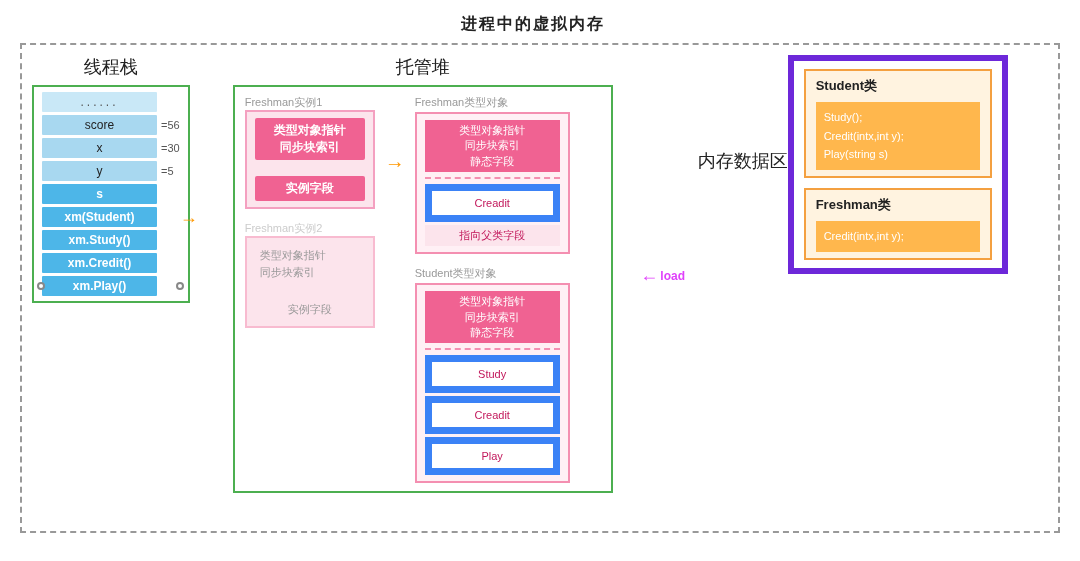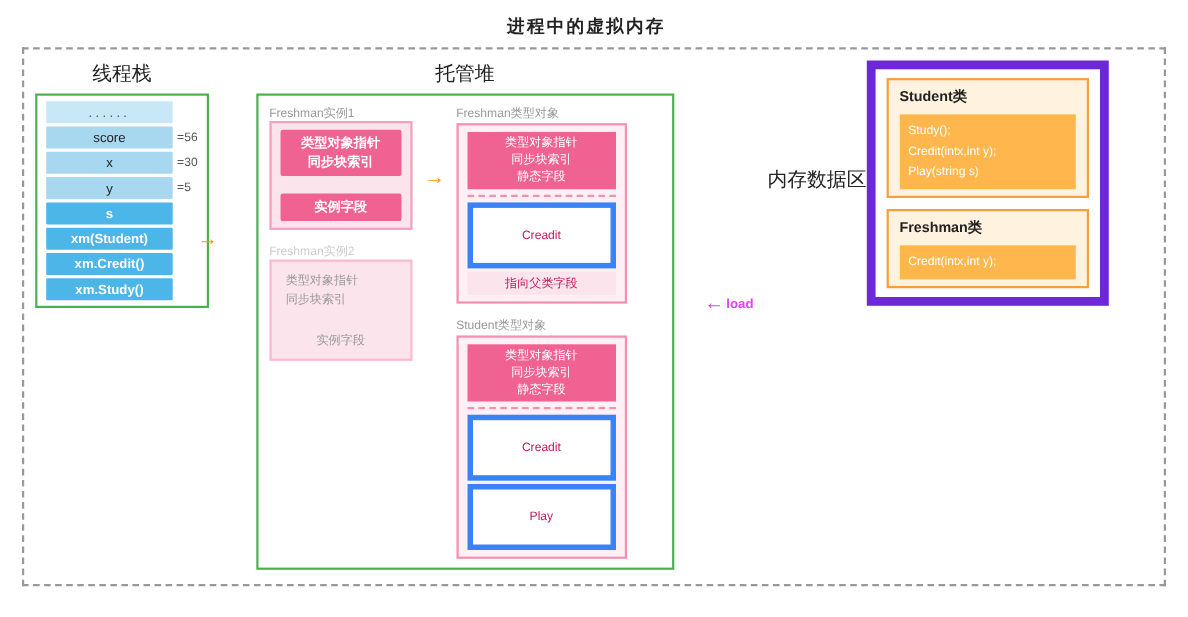--- a/index.html
+++ b/index.html
@@ -177,45 +177,45 @@
       width: 100%;
       line-height: 1.4;
     }
     .type-cell-dotted {
       border-top: 2px dashed #f48fb1;
       width: 100%;
       margin: 2px 0;
     }
     .type-cell-white {
       background: #fff;
-      border: 5px solid #3b82f6;
+      border: 7px solid #3b82f6;
       color: #c2185b;
       font-size: 11px;
-      padding: 19px 4px;
+      padding: 6px 4px;
       text-align: center;
       width: 100%;
     }
     .type-cell-bottom {
       background: #fce4ec;
       color: #c2185b;
       font-size: 11px;
       padding: 3px 4px;
       text-align: center;
       width: 100%;
     }
 
     
     .section-memory {
       display: flex;
       flex-direction: row;
       align-items: center;
       min-width: 220px;
     }
     .memory-box {
-      border: 8px solid #6d28d9;
+      border: 6px solid #6d28d9;
       padding: 8px 10px;
       background: #fff;
       width: 220px;
       display: flex;
       flex-direction: column;
       gap: 10px;
     }
     .memory-class-block {
       border: 2px solid #f4a040;
       background: #fff3e0;
@@ -298,27 +298,32 @@
         <div class="stack-row">
           <div class="stack-cell blue-dark">s</div>
         </div>
 
         <div class="stack-row" style="position:relative;">
           <div class="stack-cell blue-dark">xm(Student)</div>
           <span style="position:absolute;right:-18px;top:50%;transform:translateY(-50%);font-size:18px;color:#ff9800;">→</span>
         </div>
 
         <div class="stack-row">
+          <div class="stack-cell blue-dark">xm.Study()</div>
+        </div>
+
+        <div class="stack-row">
           <div class="stack-cell blue-dark">xm.Credit()</div>
         </div>
 
-        <div class="stack-row">
-          <div class="stack-cell blue-dark">xm.Study()</div>
-        </div>
-
+        <div class="stack-row" style="position:relative;">
+          <div class="stack-cell blue-dark">xm.Play()</div>
+          <span class="stack-arrow-dot" style="left:-5px;right:auto;"></span>
+          <span class="stack-arrow-dot"></span>
+        </div>
       </div>
     </div>
 
     <div style="width:28px;display:flex;align-items:center;justify-content:center;padding-top:180px;">
     </div>
 
     <div class="section-heap">
       <div class="section-title">托管堆</div>
       <div class="heap-box">
 
@@ -357,20 +362,21 @@
               <div class="type-cell-white">Creadit</div>
               <div class="type-cell-bottom">指向父类字段</div>
             </div>
           </div>
 
           <div>
             <div class="type-block-label">Student类型对象</div>
             <div class="type-block">
               <div class="type-cell-pink">类型对象指针<br>同步块索引<br>静态字段</div>
               <div class="type-cell-dotted"></div>
+              <div class="type-cell-white" style="color:#c2185b;">Study</div>
               <div class="type-cell-white" style="color:#c2185b;">Creadit</div>
               <div class="type-cell-white" style="color:#c2185b;">Play</div>
             </div>
           </div>
         </div>
       </div>
     </div>
 
     <div style="width:70px;display:flex;align-items:center;justify-content:center;padding-top:210px;flex-direction:column;">
       <div style="display:flex;align-items:center;gap:2px;">

